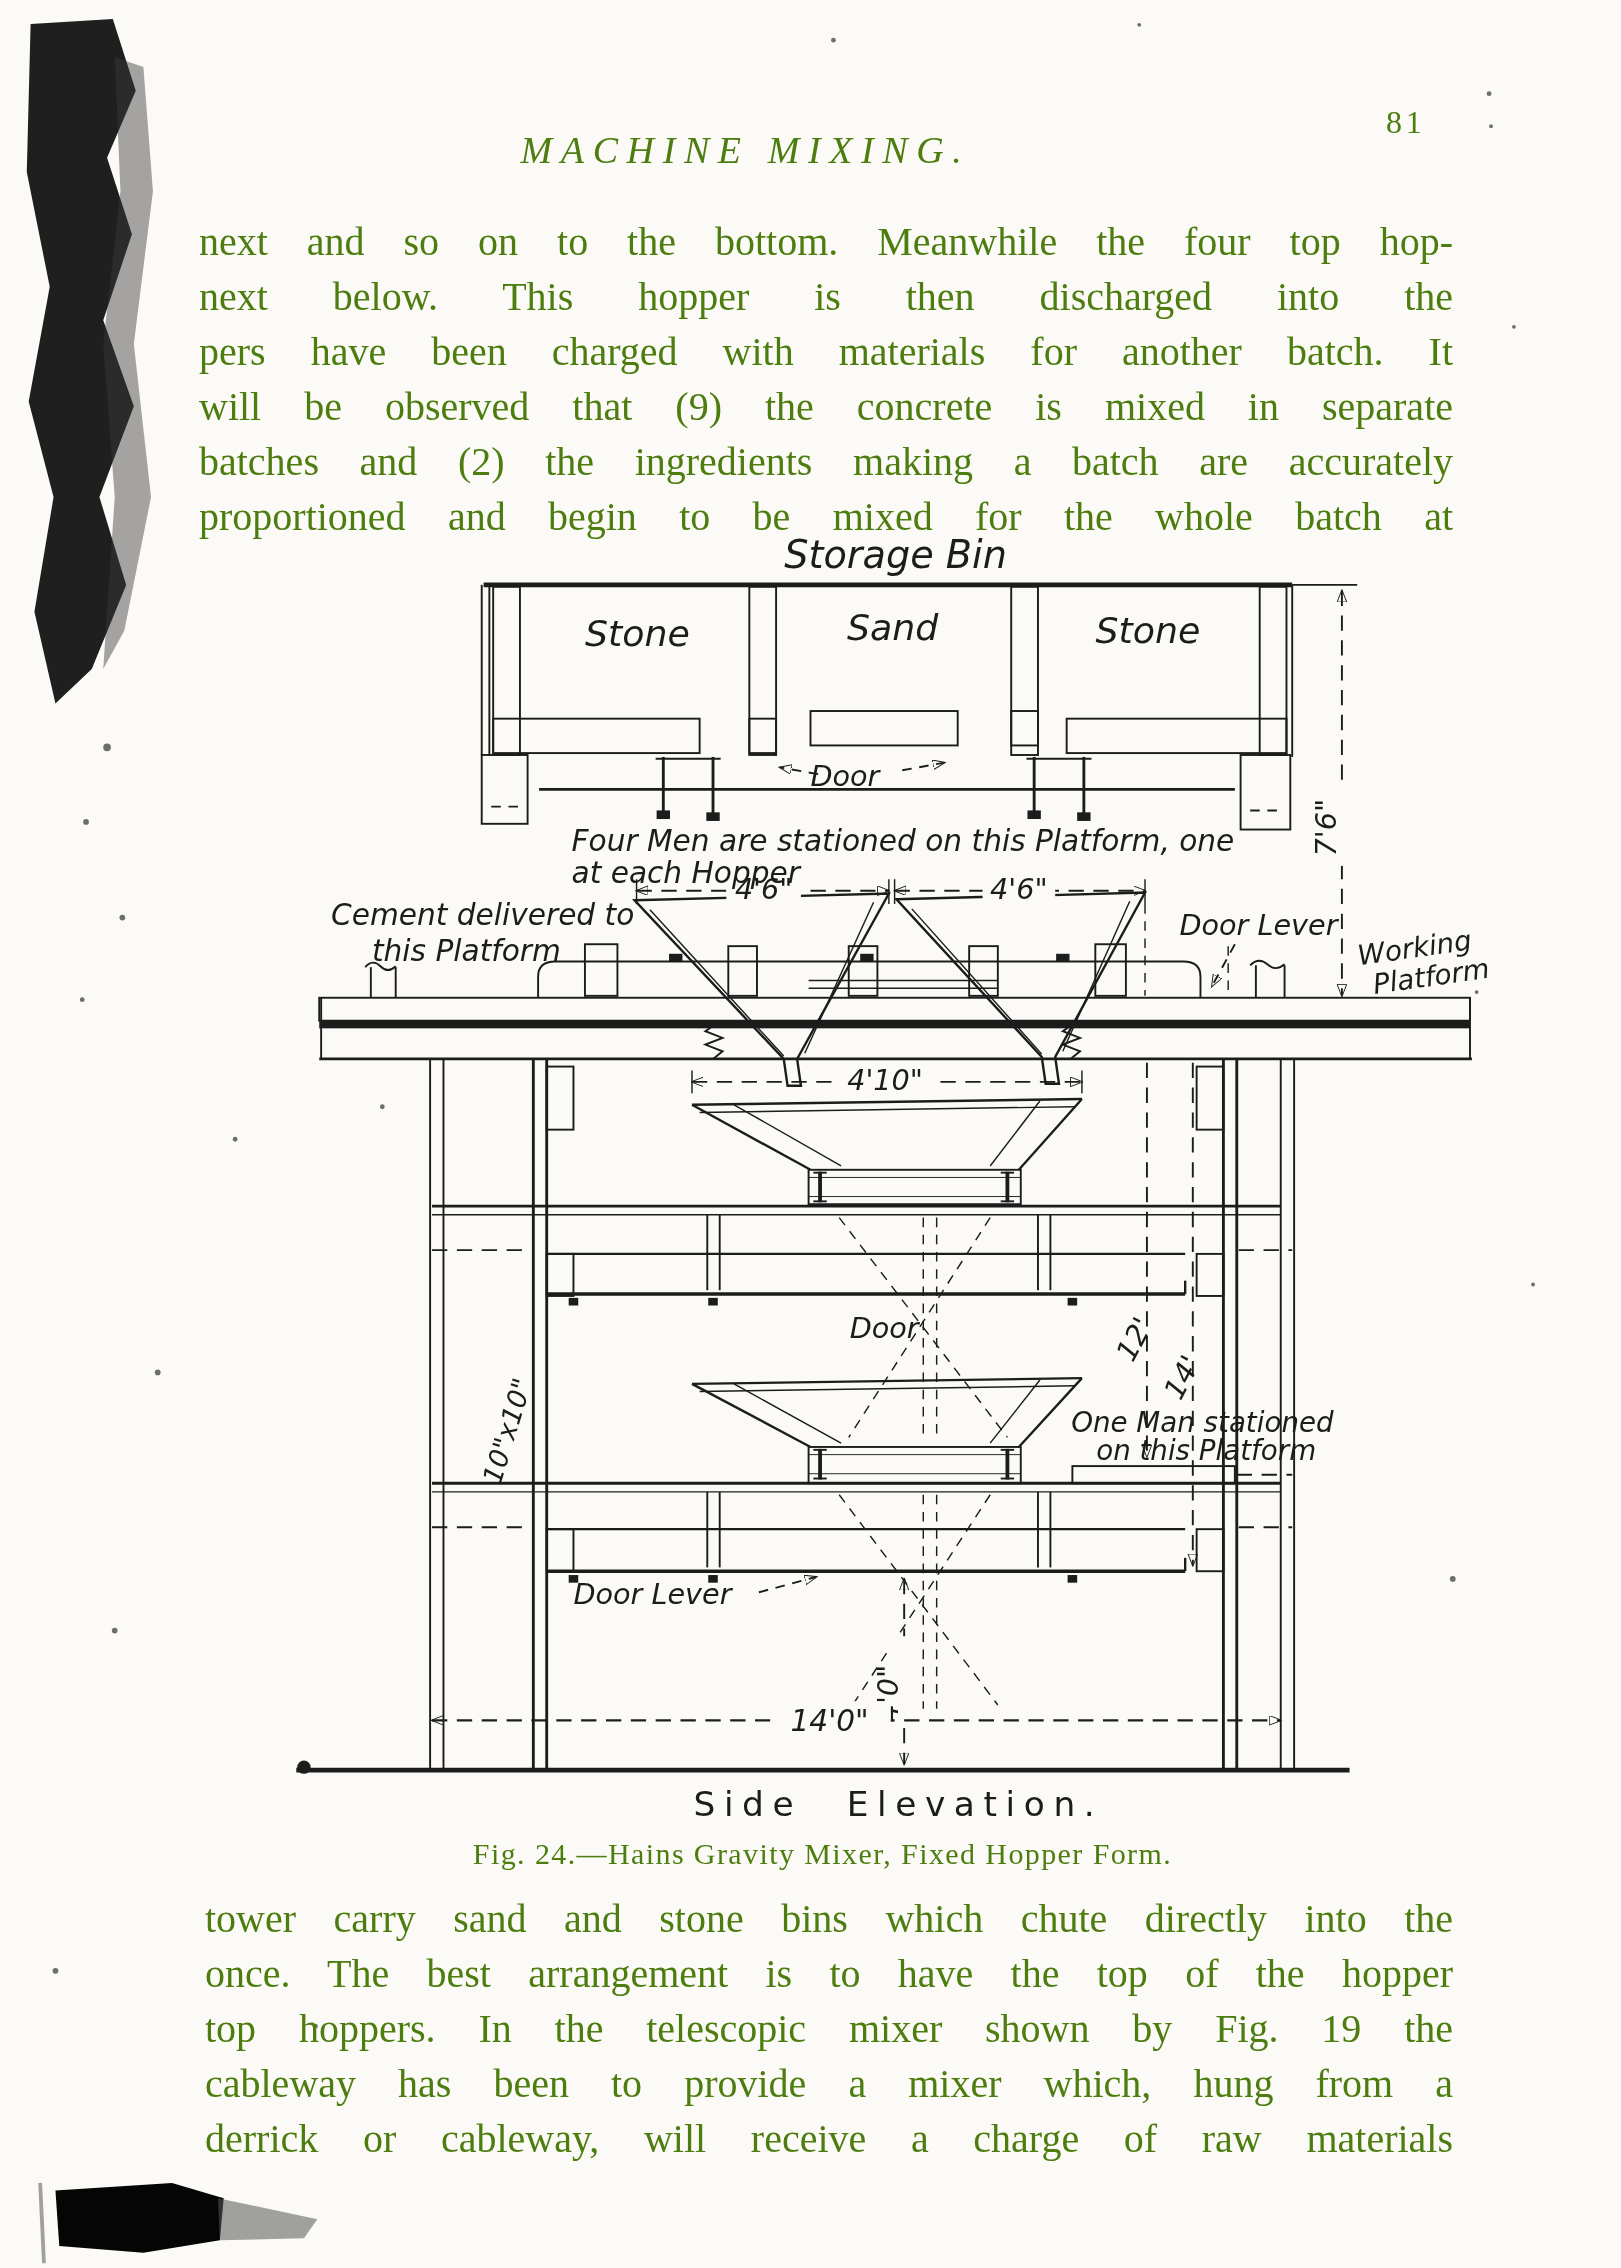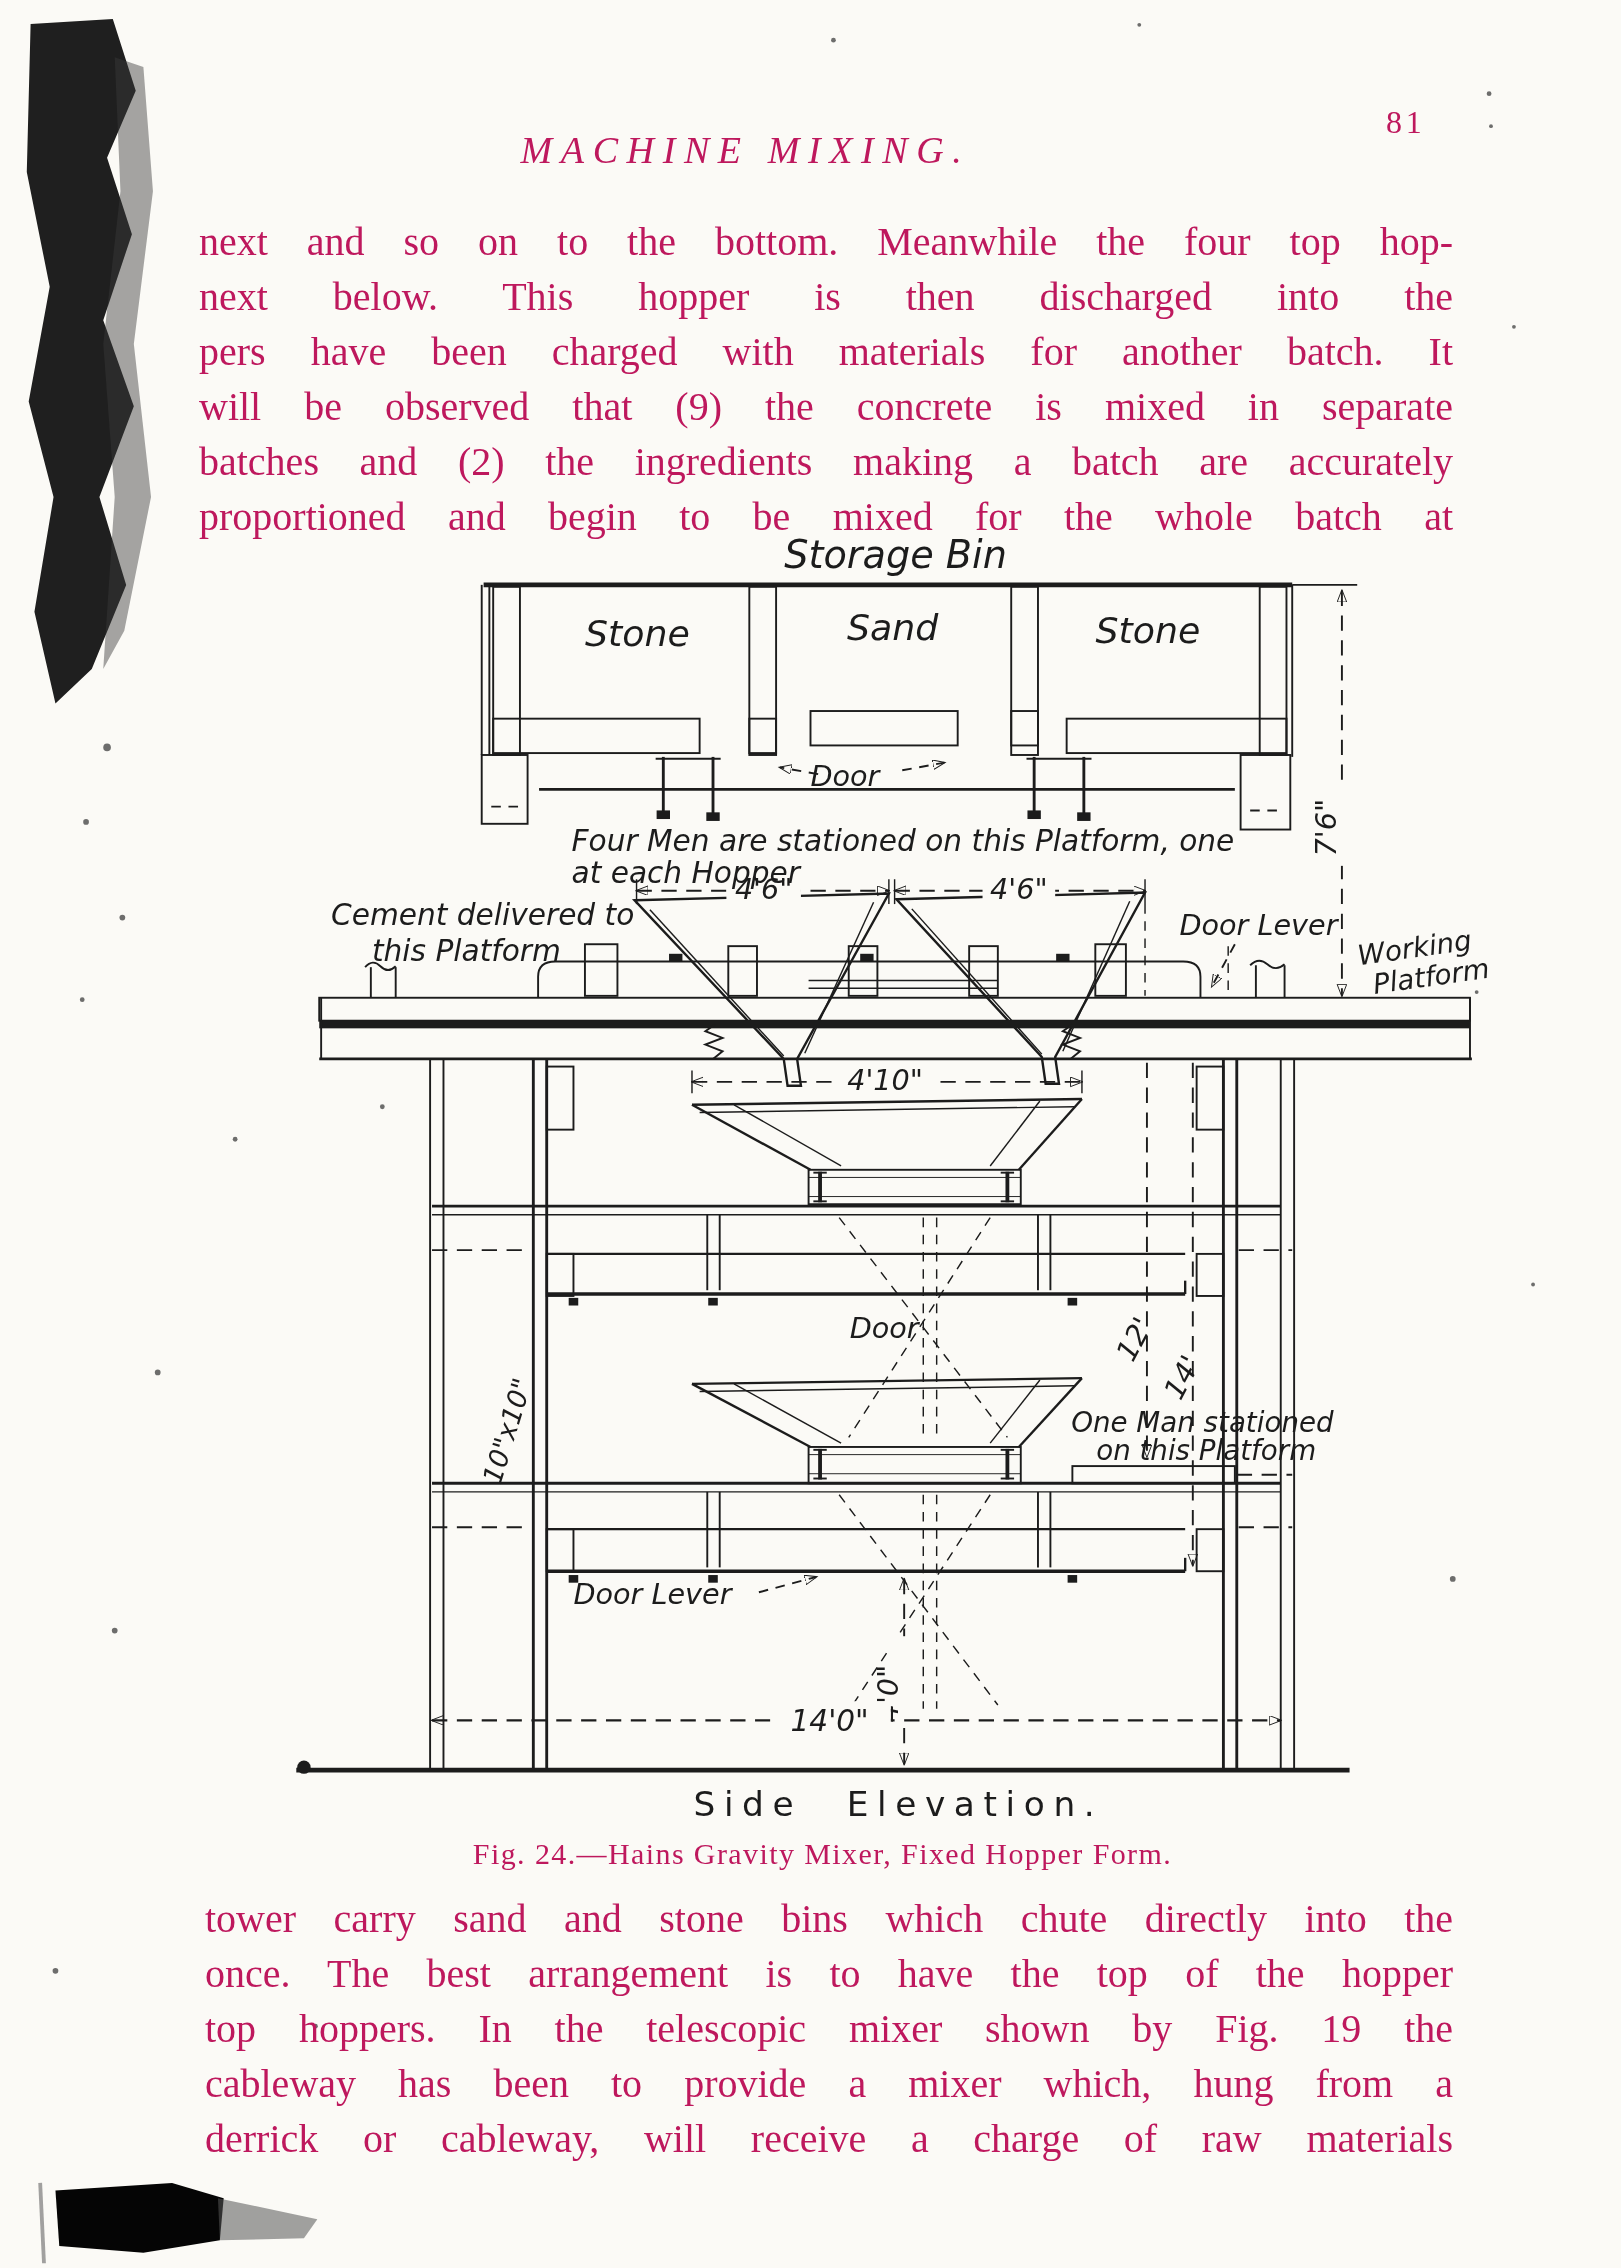--- a/index.html
+++ b/index.html
@@ -1,18 +1,18 @@
 <!DOCTYPE html>
 <html><head>
 <meta charset="utf-8">
 <style>
   html,body{margin:0;padding:0;background:#8a8a8a;}
   .page{
     position:relative;width:1621px;height:2268px;background:#fbfaf6;
-    font-family:"Liberation Serif",serif;color:#be185d;overflow:hidden;
+    font-family:"Liberation Serif",serif;color:#4d7c0f;overflow:hidden;
   }
   .running-head{
     position:absolute;left:449px;top:128px;width:593px;text-align:center;
     font-style:italic;font-size:38px;letter-spacing:8.6px;white-space:nowrap;
   }
   .page-number{
     position:absolute;left:1386px;top:104px;font-size:32px;letter-spacing:3.8px;text-align:center;
   }
   .para{position:absolute;font-size:40px;}
   .para-top{left:199px;top:214px;width:1254px;}

